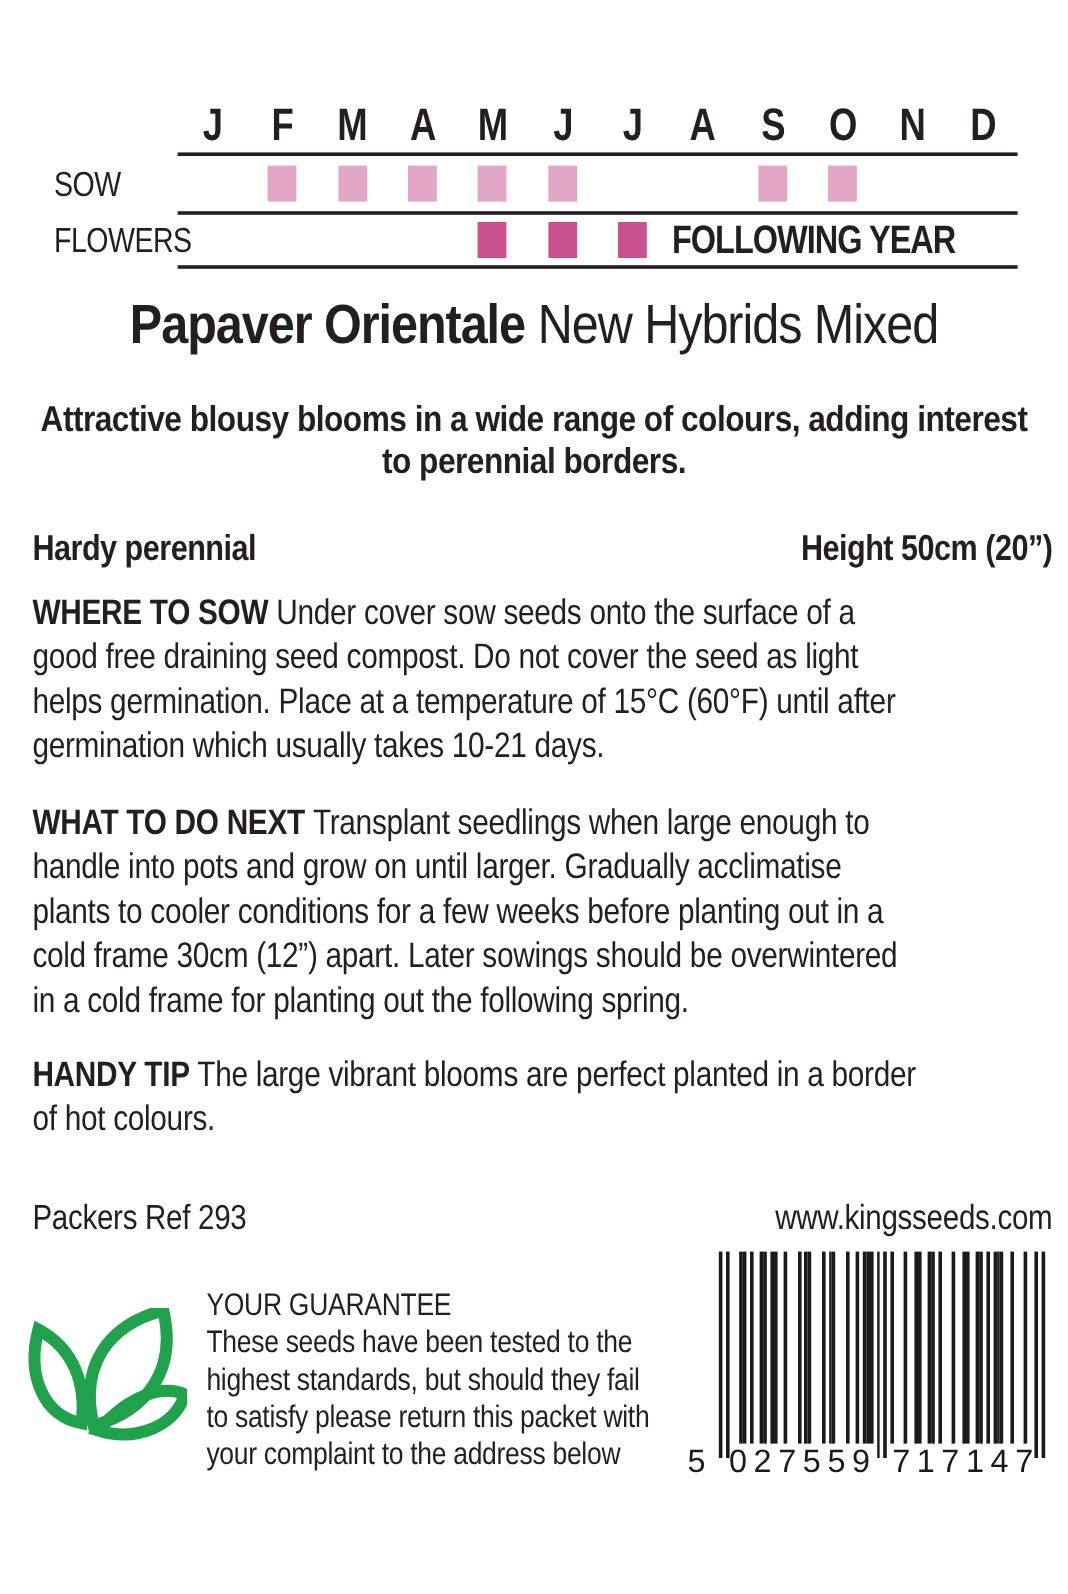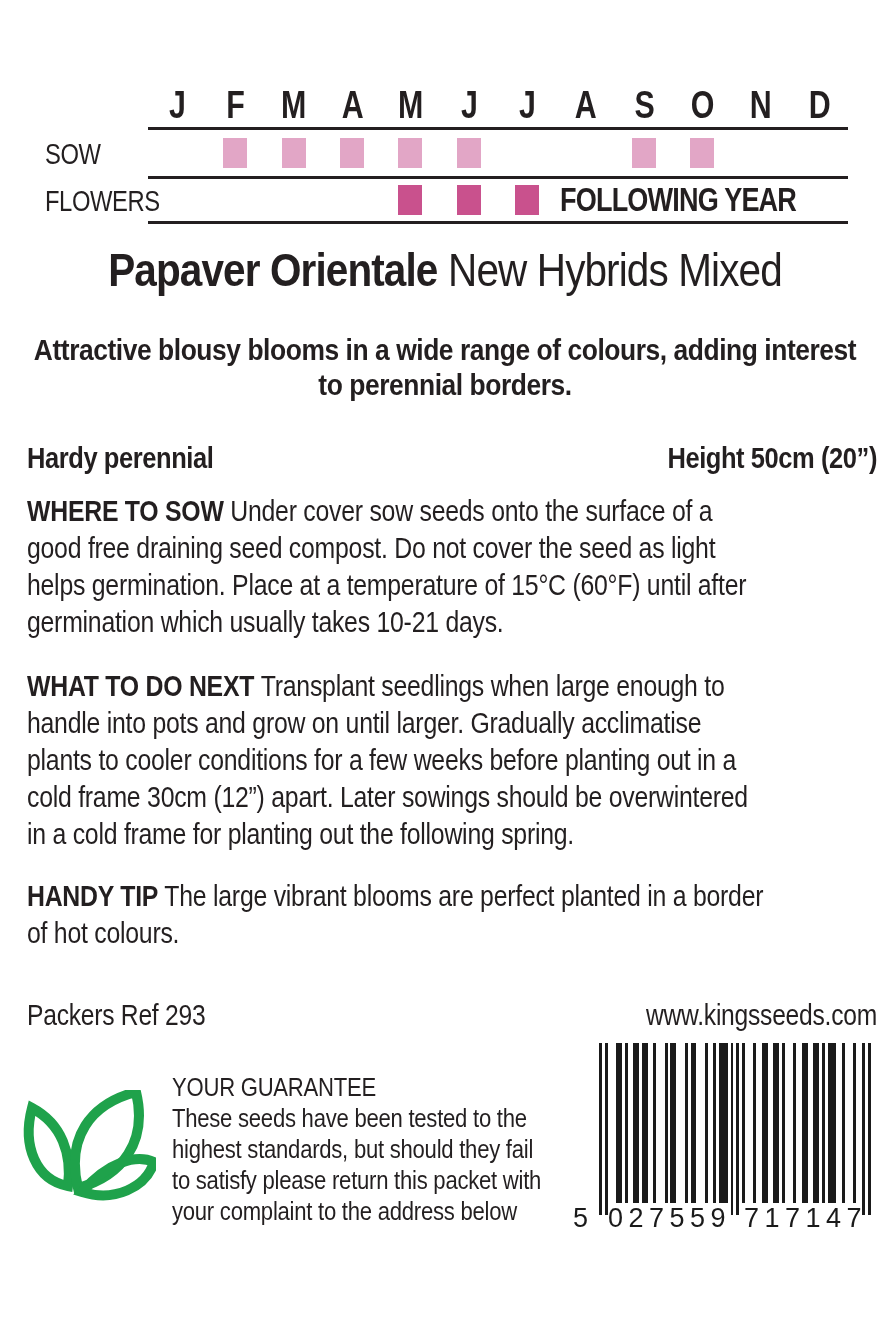--- a/index.html
+++ b/index.html
@@ -58,22 +58,22 @@
   .leaf-logo{position:absolute;left:16px;top:1090px;}
   .leaf-logo path{fill:none;stroke:var(--logo-green,#1fa24b);stroke-width:10;}
   
   .barcode{position:absolute;left:599px;top:1043px;width:272px;height:190px;}
   .bars{display:flex;align-items:flex-start;}
   .module{width:2.863px;height:160px;}
   .module.on{background:#1a1a1a;}
   .module.on.guard{height:172px;}
   .bdigit{position:absolute;top:160px;font-size:27px;color:#1a1a1a;}
   .bdigit.first{left:-26px;}
-  .bdigit.g1{left:8px;width:124px;text-align:right;letter-spacing:5.5px;}
-  .bdigit.g2{left:144px;width:124px;text-align:right;letter-spacing:5.5px;}
+  .bdigit.g1{left:8px;width:124px;text-align:center;letter-spacing:5.5px;}
+  .bdigit.g2{left:144px;width:124px;text-align:center;letter-spacing:5.5px;}
   
   .address-bar{position:absolute;left:18px;top:1263px;width:854px;height:48px;
     background:var(--address-bar-bg,#c00f78);}
   .address-bar .txt{position:absolute;left:-107px;top:0;width:1068px;height:48px;
     line-height:48px;text-align:center;color:#fff;font-weight:700;font-size:27px;
     letter-spacing:-.2px;transform:scaleX(.8);white-space:nowrap;}
 </style>
 </head>
 <body>
 

